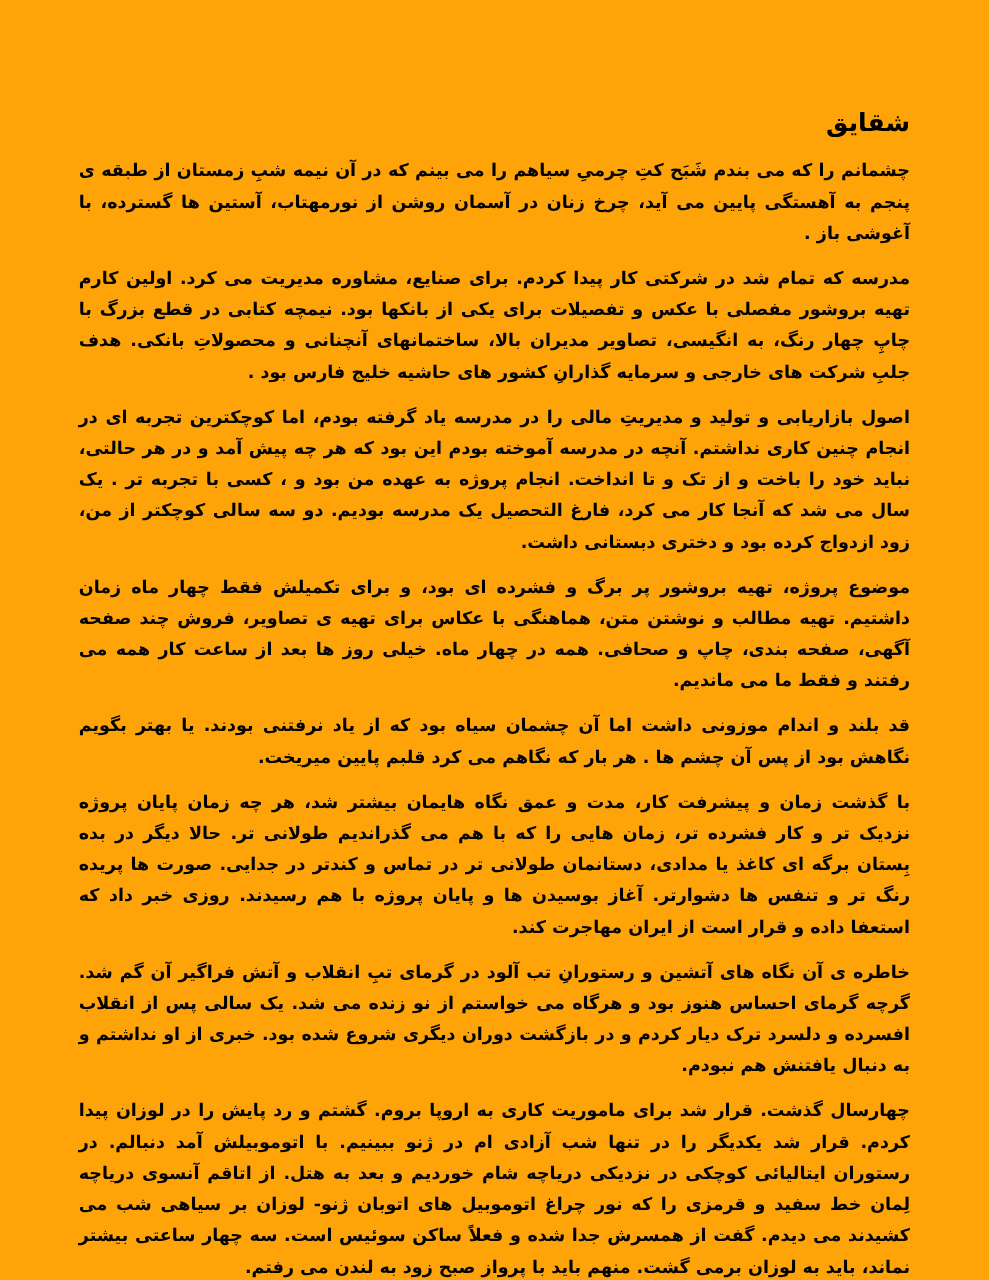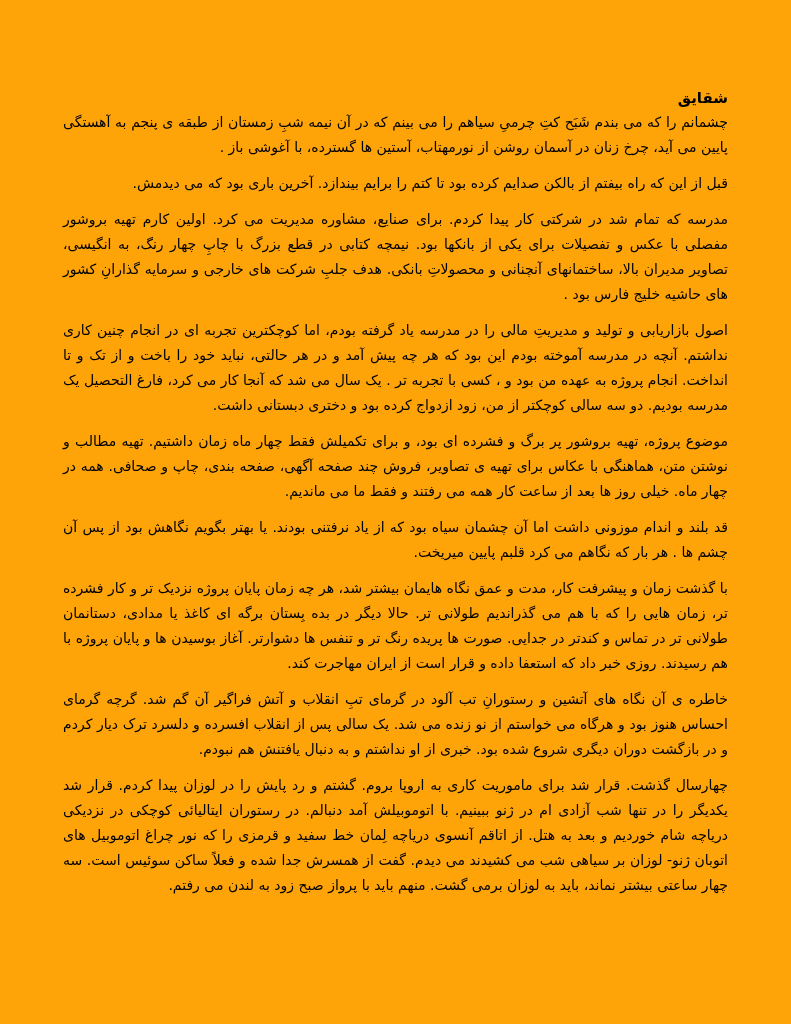--- a/index.html
+++ b/index.html
@@ -15,44 +15,43 @@
   }
   .page {
     box-sizing: border-box;
     width: 791px;
     height: 1024px;
     padding: 88px 63px 20px 63px;
     direction: rtl;
     color: #000000;
   }
   .title {
-    font-size: 15px;
+    font-size: 20px;
     line-height: 20px;
     font-weight: bold;
     color: #000000;
-    margin: 0 0 2px 0;
+    margin: 0 0 17px 0;
     text-align: right;
   }
   .para {
     font-size: 14px;
-    font-weight: normal;
+    font-weight: bold;
     color: #000000;
     line-height: 25px;
     margin: 0 0 11px 0;
     text-align: justify;
     text-justify: inter-word;
   }
 </style>
 </head>
 <body style="background: rgb(255, 164, 8);">
 
 <div class="page" style="color: rgb(0, 0, 0);">
   <h1 class="title">شقایق</h1>
   <p class="para">چشمانم را که می بندم  شَبَح کتِ چرمیِ سیاهم را می بینم که در آن نیمه شبِ زمستان از طبقه ی پنجم به آهستگی پایین می آید، چرخ زنان در آسمان روشن از نورمهتاب، آستین ها گسترده، با آغوشی باز .</p>
-  <p class="para">قبل از این که راه بیفتم از بالکن صدایم کرده بود تا کتم را برایم بیندازد. آخرین باری بود که می دیدمش.</p>
   <p class="para">مدرسه که تمام شد در شرکتی کار پیدا کردم. برای صنایع، مشاوره مدیریت می کرد. اولین کارم تهیه بروشور مفصلی با عکس و تفصیلات برای یکی از بانکها بود. نیمچه کتابی در قطع بزرگ با چاپِ چهار رنگ، به انگیسی، تصاویر مدیران بالا، ساختمانهای آنچنانی و محصولاتِ بانکی. هدف جلبِ شرکت های خارجی و سرمایه گذارانِ کشور های حاشیه خلیج فارس بود .</p>
   <p class="para">اصول بازاریابی و تولید و مدیریتِ مالی را در مدرسه یاد گرفته بودم، اما کوچکترین تجربه ای در انجام چنین کاری نداشتم. آنچه در مدرسه آموخته بودم این بود که هر چه پیش آمد و در هر حالتی، نباید خود را باخت و از تک و تا انداخت. انجام پروژه به عهده من بود و ، کسی با تجربه تر . یک سال می شد که آنجا کار می کرد، فارغ التحصیل یک مدرسه بودیم. دو سه سالی کوچکتر از من، زود ازدواج کرده بود و دختری دبستانی داشت.</p>
   <p class="para">موضوع پروژه، تهیه بروشور پر برگ و فشرده ای بود، و برای تکمیلش فقط چهار ماه زمان داشتیم. تهیه مطالب و نوشتن متن، هماهنگی با عکاس برای تهیه ی تصاویر، فروش چند صفحه آگهی، صفحه بندی، چاپ و صحافی. همه در چهار ماه. خیلی روز ها بعد از ساعت کار همه می رفتند و فقط ما می ماندیم.</p>
   <p class="para">قد بلند و اندام موزونی داشت اما آن چشمان سیاه بود که از یاد نرفتنی بودند. یا بهتر بگویم نگاهش بود از پس آن چشم ها . هر بار که نگاهم می کرد قلبم پایین میریخت.</p>
   <p class="para">با گذشت زمان و پیشرفت کار، مدت و عمق نگاه هایمان بیشتر شد، هر چه زمان پایان پروژه نزدیک تر و کار فشرده تر، زمان هایی را که با هم می گذراندیم طولانی تر. حالا دیگر در بده بِستان برگه ای کاغذ یا مدادی، دستانمان طولانی تر در تماس و کندتر در جدایی. صورت ها پریده رنگ تر و تنفس ها دشوارتر. آغاز بوسیدن ها و پایان پروژه با هم رسیدند. روزی خبر داد که استعفا داده و قرار است از ایران مهاجرت کند.</p>
   <p class="para">خاطره ی آن نگاه های آتشین و رستورانِ تب آلود در گرمای تبِ انقلاب و آتش فراگیر آن گم شد. گرچه گرمای احساس هنوز بود و هرگاه می خواستم از نو زنده می شد. یک سالی پس از انقلاب افسرده و دلسرد ترک دیار کردم و در بازگشت دوران دیگری شروع شده بود. خبری از او نداشتم و به دنبال یافتنش هم نبودم.</p>
   <p class="para">چهارسال گذشت. قرار شد برای ماموریت کاری به اروپا بروم. گشتم و رد پایش را در لوزان پیدا کردم. قرار شد یکدیگر را در تنها شب آزادی ام در ژنو ببینیم. با اتوموبیلش آمد دنبالم. در رستوران ایتالیائی کوچکی در نزدیکی دریاچه شام خوردیم و بعد به هتل. از اتاقم آنسوی دریاچه لِمان خط سفید و قرمزی را که نور چراغ اتوموبیل های اتوبان ژنو- لوزان بر سیاهی شب می کشیدند می دیدم. گفت از همسرش جدا شده و فعلاً ساکن سوئیس است. سه چهار ساعتی بیشتر نماند، باید به لوزان برمی گشت. منهم باید با پرواز صبح زود به لندن می رفتم.</p>
 </div>
 
 </body></html>

